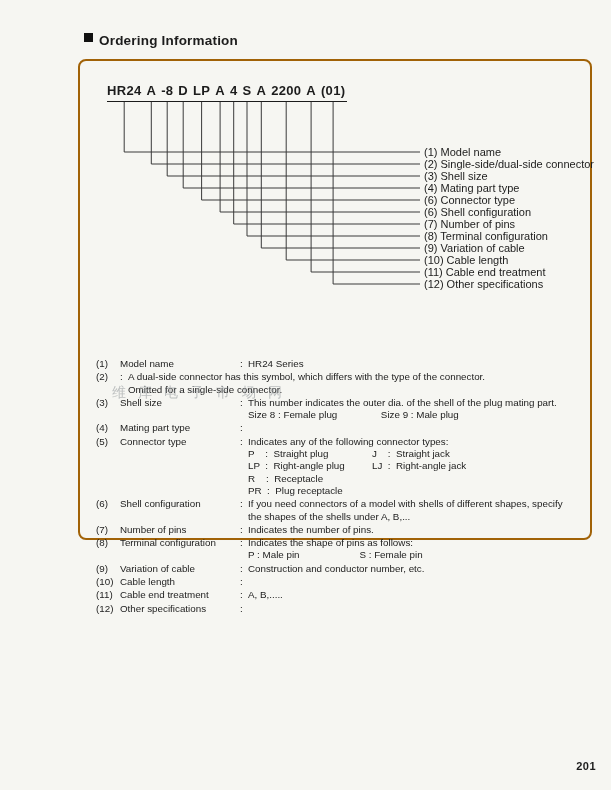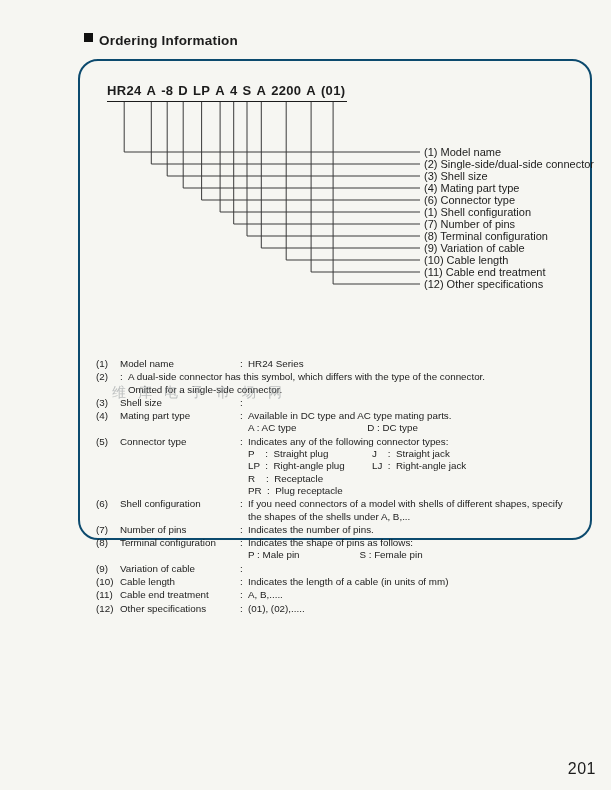--- a/index.html
+++ b/index.html
@@ -10,21 +10,21 @@
     color:#1c1c1c;
     position:relative;
     overflow:hidden;
   }
   .header{position:absolute;top:33px;left:84px;display:flex;align-items:flex-start;gap:6px}
   .sq{width:9px;height:9px;background:#111;flex:none}
   .header h1{font-size:13.5px;font-weight:bold;letter-spacing:.2px}
 
   .box{
     position:absolute;left:78px;top:59px;width:514px;height:481px;
-    border:2px solid #0c4a6e;border-radius:20px;
+    border:2px solid #a16207;border-radius:8px;
     padding:20px 14px 0;
     background:transparent;
   }
 
   .diagram{position:relative;height:215px}
   .partnum{
     display:inline-block;margin-left:13px;
     border-bottom:1px solid #1c1c1c;padding:0 2px 3px 0;
     font-weight:bold;font-size:13px;letter-spacing:.3px;white-space:nowrap;
   }
@@ -41,21 +41,21 @@
   .llabel{width:120px;flex:none;padding-right:4px}
   .lcolon{width:8px;flex:none}
   .ldesc{flex:1;white-space:pre-wrap}
 
   .watermark{
     position:absolute;left:112px;top:384px;
     font-size:14px;letter-spacing:12px;
     color:rgba(140,145,150,.55);
     pointer-events:none;white-space:nowrap;
   }
-  .pagenum{position:absolute;right:15px;top:760px;font-size:16px;font-weight:normal;letter-spacing:.5px}
+  .pagenum{position:absolute;right:15px;top:760px;font-size:11px;font-weight:bold;letter-spacing:.5px}
 </style>
 </head>
 <body>
 
 <div class="header">
   <span class="sq"></span>
   <h1>Ordering Information</h1>
 </div>
 
 <div class="box">
@@ -86,21 +86,21 @@
         <line x1="239.1" y1="21.0" x2="239.1" y2="203.0"></line>
         <line x1="239.1" y1="203.0" x2="326.0" y2="203.0"></line>
       </svg>
     <span class="partnum"><span class="seg">HR24</span><span class="seg">A</span><span class="seg">-8</span><span class="seg">D</span><span class="seg">LP</span><span class="seg">A</span><span class="seg">4</span><span class="seg">S</span><span class="seg">A</span><span class="seg">2200</span><span class="seg">A</span><span class="seg">(01)</span></span>
     <div class="callout-list">
         <div class="callout">(1)  Model name</div>
         <div class="callout">(2)  Single-side/dual-side connector</div>
         <div class="callout">(3)  Shell size</div>
         <div class="callout">(4)  Mating part type</div>
         <div class="callout">(6)  Connector type</div>
-        <div class="callout">(1)  Shell configuration</div>
+        <div class="callout">(6)  Shell configuration</div>
         <div class="callout">(7)  Number of pins</div>
         <div class="callout">(8)  Terminal configuration</div>
         <div class="callout">(9)  Variation of cable</div>
         <div class="callout">(10) Cable length</div>
         <div class="callout">(11) Cable end treatment</div>
         <div class="callout">(12) Other specifications</div>
       </div>
   </div>
 
   <div class="legend">
@@ -113,27 +113,27 @@
       <div class="lrow">
         <div class="lnum">(2)</div>
         <div class="lcolon">:</div>
         <div class="ldesc">A dual-side connector has this symbol, which differs with the type of the connector.
 Omitted for a single-side connector.</div>
       </div>
       <div class="lrow">
         <div class="lnum">(3)</div>
         <div class="llabel">Shell size</div>
         <div class="lcolon">:</div>
+        <div class="ldesc">This number indicates the outer dia. of the shell of the plug mating part.
+Size 8 : Female plug                Size 9 : Male plug</div>
       </div>
       <div class="lrow">
         <div class="lnum">(4)</div>
         <div class="llabel">Mating part type</div>
         <div class="lcolon">:</div>
-        <div class="ldesc">Available in DC type and AC type mating parts.
-A : AC type                          D : DC type</div>
       </div>
       <div class="lrow">
         <div class="lnum">(5)</div>
         <div class="llabel">Connector type</div>
         <div class="lcolon">:</div>
         <div class="ldesc">Indicates any of the following connector types:
 P    :  Straight plug                J    :  Straight jack
 LP  :  Right-angle plug          LJ  :  Right-angle jack
 R    :  Receptacle
 PR  :  Plug receptacle</div>
@@ -154,36 +154,35 @@
         <div class="lnum">(8)</div>
         <div class="llabel">Terminal configuration</div>
         <div class="lcolon">:</div>
         <div class="ldesc">Indicates the shape of pins as follows:
 P : Male pin                      S : Female pin</div>
       </div>
       <div class="lrow">
         <div class="lnum">(9)</div>
         <div class="llabel">Variation of cable</div>
         <div class="lcolon">:</div>
+        <div class="ldesc">Construction and conductor number, etc.</div>
       </div>
       <div class="lrow">
         <div class="lnum">(10)</div>
         <div class="llabel">Cable length</div>
         <div class="lcolon">:</div>
-        <div class="ldesc">Indicates the length of a cable (in units of mm)</div>
       </div>
       <div class="lrow">
         <div class="lnum">(11)</div>
         <div class="llabel">Cable end treatment</div>
         <div class="lcolon">:</div>
         <div class="ldesc">A, B,.....</div>
       </div>
       <div class="lrow">
         <div class="lnum">(12)</div>
         <div class="llabel">Other specifications</div>
         <div class="lcolon">:</div>
-        <div class="ldesc">(01), (02),.....</div>
       </div>
     </div>
 </div>
 
 <div class="watermark">维库电子市场网</div>
 <div class="pagenum">201</div>
 
 </body></html>

